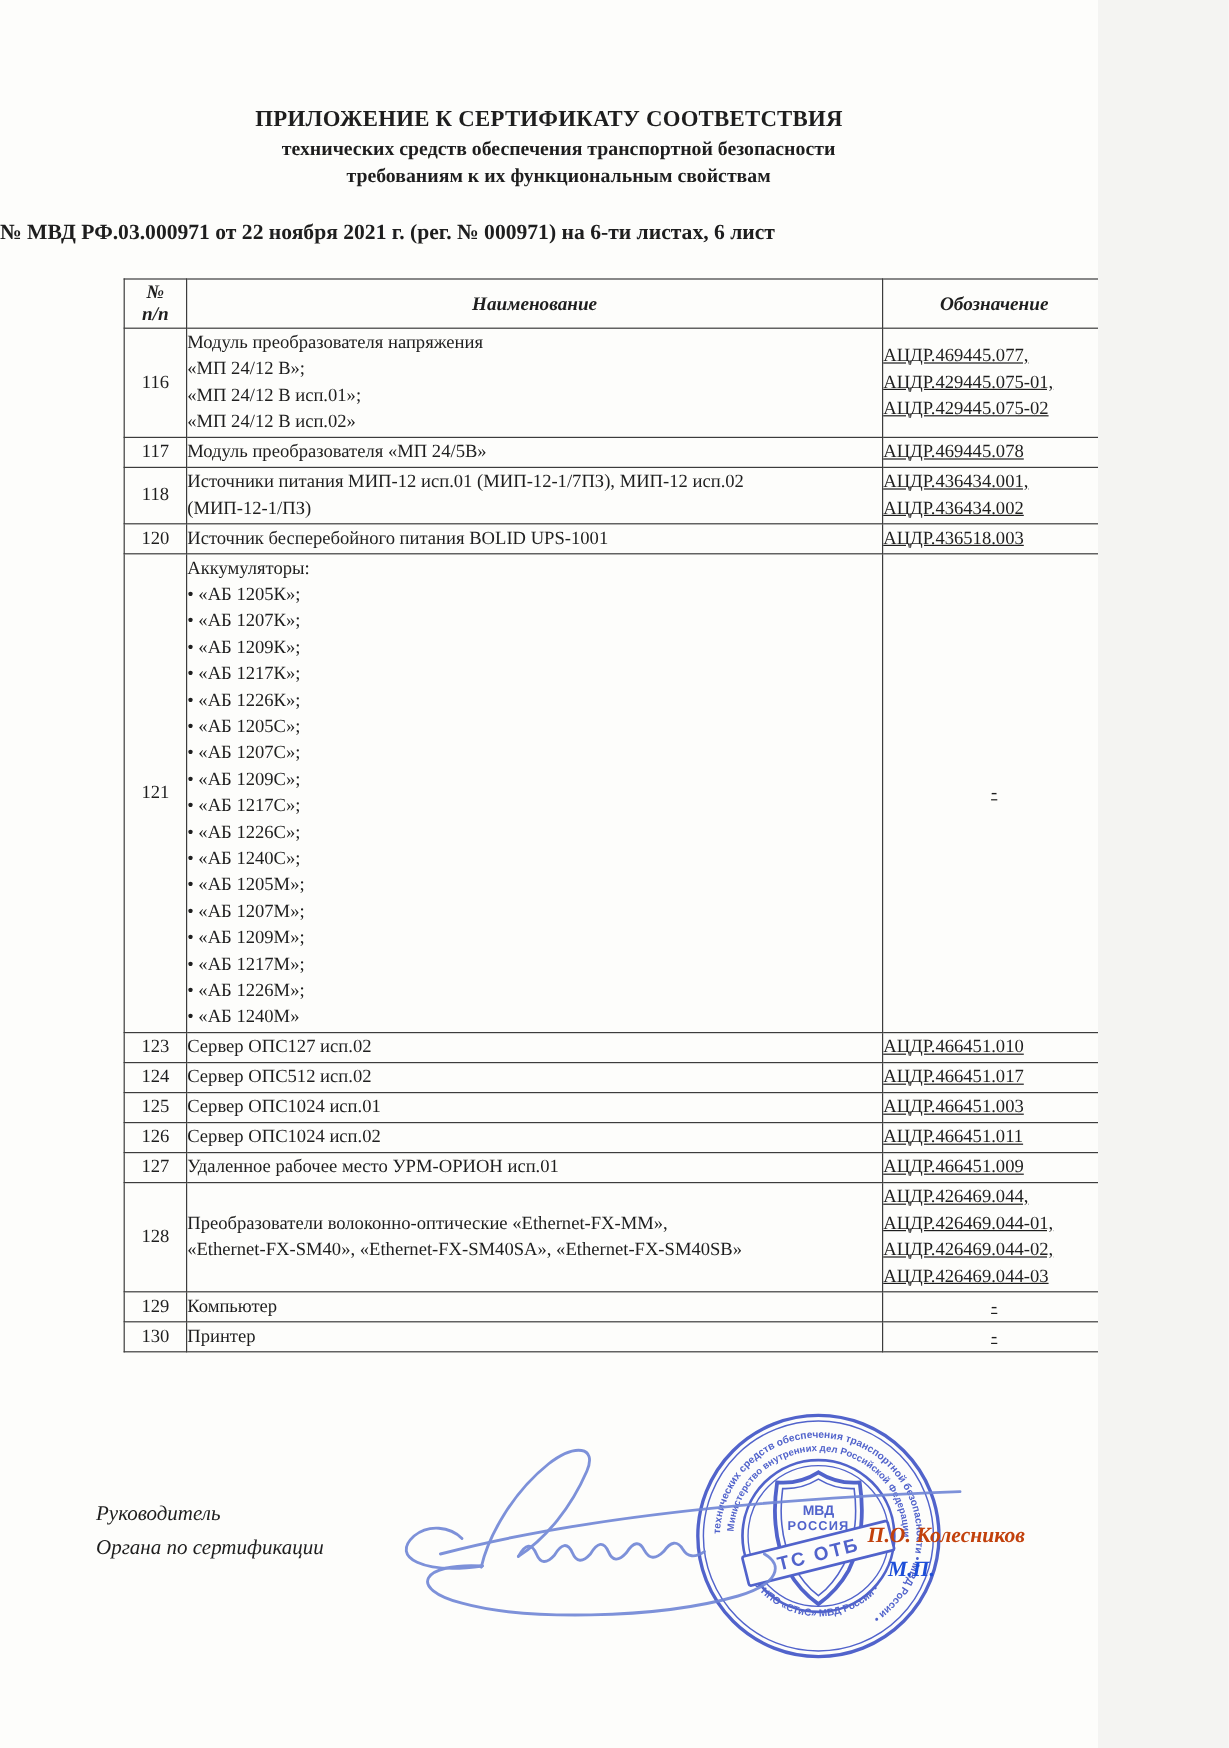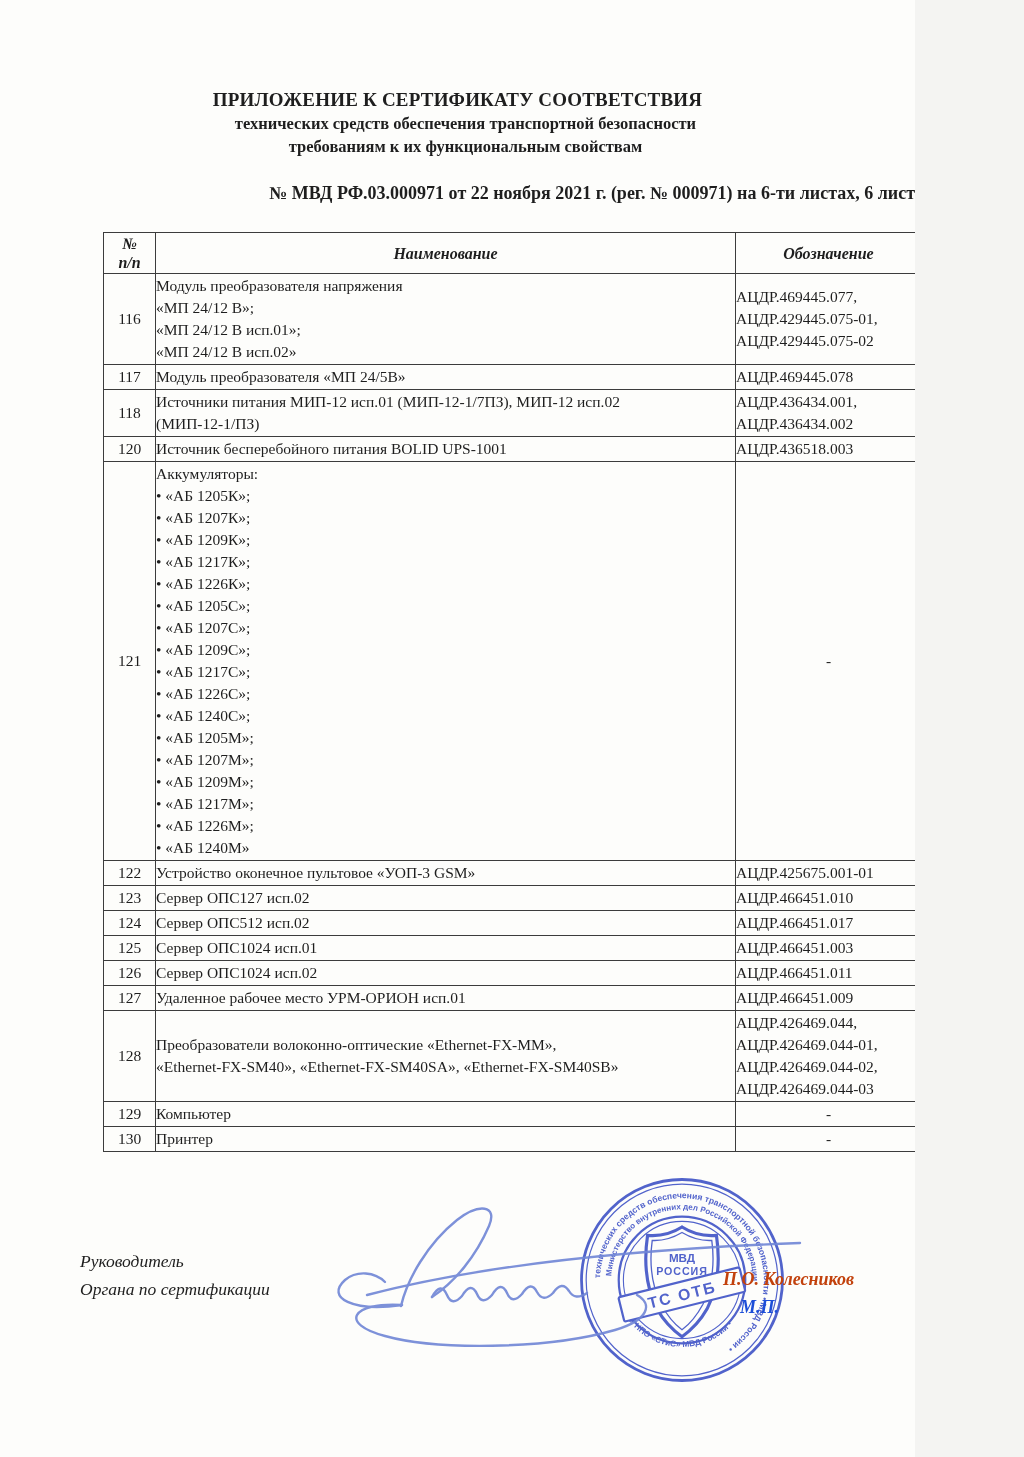--- a/index.html
+++ b/index.html
@@ -19,21 +19,21 @@
   .title-block{
     position:absolute;top:90px;left:0;right:0;
     text-align:center;
     font-weight:bold;
     line-height:1;
   }
   .title-main{font-size:19px;letter-spacing:.2px;margin:0 0 7px 0;}
   .title-sub{font-size:16.5px;margin:0 0 6px 16px;}
   .doc-number{
     position:absolute;top:183px;left:0;right:0;
-    text-align:right;font-weight:bold;font-size:18px;
+    text-align:left;font-weight:bold;font-size:18px;
   }
   
   table.cert{
     position:absolute;top:232px;left:103px;
     width:818px;
     border-collapse:collapse;
     table-layout:fixed;
     font-size:15.5px;
   }
   table.cert col.w-num{width:52px;}
@@ -46,21 +46,21 @@
   }
   table.cert th{
     font-style:italic;font-weight:bold;
     text-align:center;font-size:16px;
     height:40px;line-height:19px;
     padding:0;
   }
   td.c-num{text-align:center;line-height:22px;}
   td.c-name{padding-left:9px;line-height:22px;margin-left:28px;}
   td.c-name div{white-space:nowrap;}
-  td.c-des{padding-left:8px;line-height:22px;}
+  td.c-des{padding-left:8px;line-height:22px;text-decoration:underline;}
   td.c-des div{white-space:nowrap;}
   td.c-des.dash{text-align:center;padding-left:0;}
   
   .role-block{
     position:absolute;left:80px;top:1247px;
     font-weight:normal;font-style:italic;
     font-size:17.5px;line-height:28px;
   }
   .signer-name{
     position:absolute;left:723px;top:1269px;
@@ -166,29 +166,20 @@
             <div>• «АБ 1240С»;</div>
             <div>• «АБ 1205М»;</div>
             <div>• «АБ 1207М»;</div>
             <div>• «АБ 1209М»;</div>
             <div>• «АБ 1217М»;</div>
             <div>• «АБ 1226М»;</div>
             <div>• «АБ 1240М»</div>
           </td>
       <td class="c-des dash">
             <div>-</div>
-          </td>
-    </tr>
-        <tr>
-      <td class="c-num">122</td>
-      <td class="c-name">
-            <div>Устройство оконечное пультовое «УОП-3 GSM»</div>
-          </td>
-      <td class="c-des">
-            <div>АЦДР.425675.001-01</div>
           </td>
     </tr>
         <tr>
       <td class="c-num">123</td>
       <td class="c-name">
             <div>Сервер ОПС127 исп.02</div>
           </td>
       <td class="c-des">
             <div>АЦДР.466451.010</div>
           </td>

